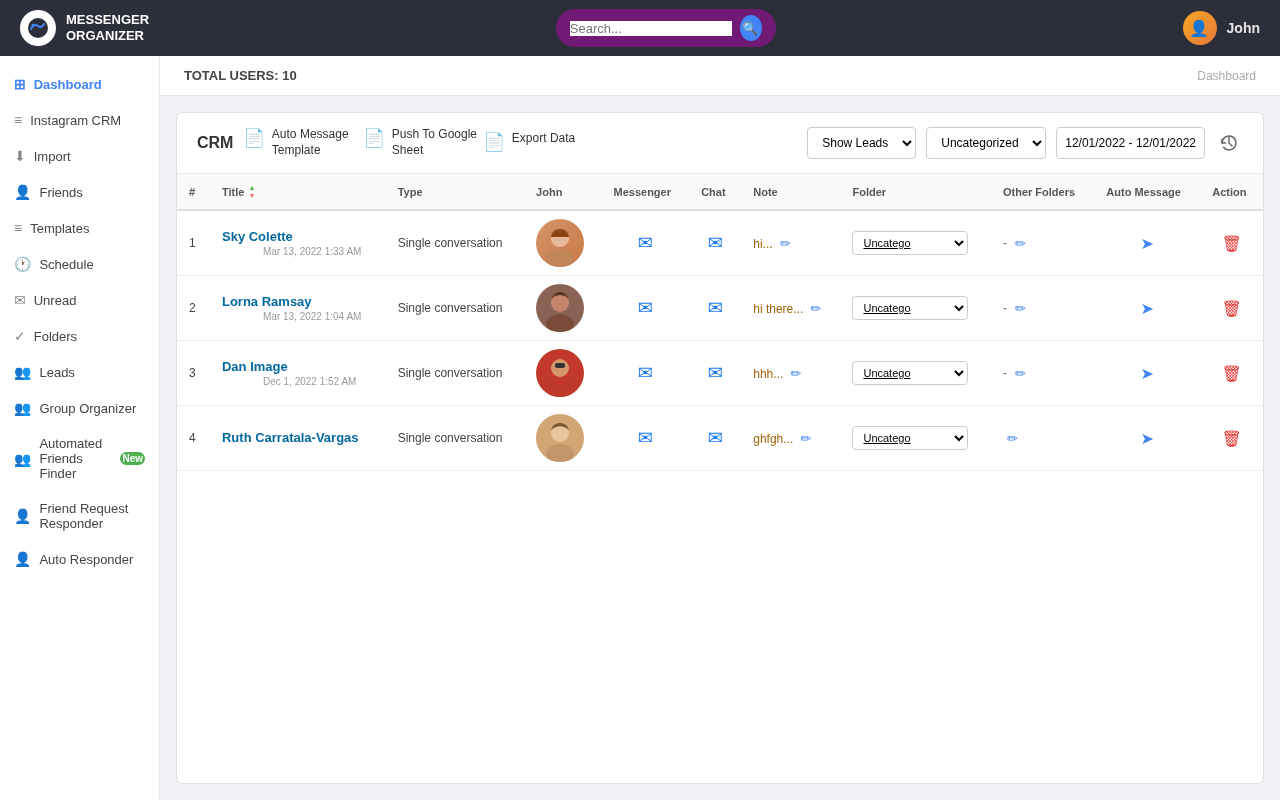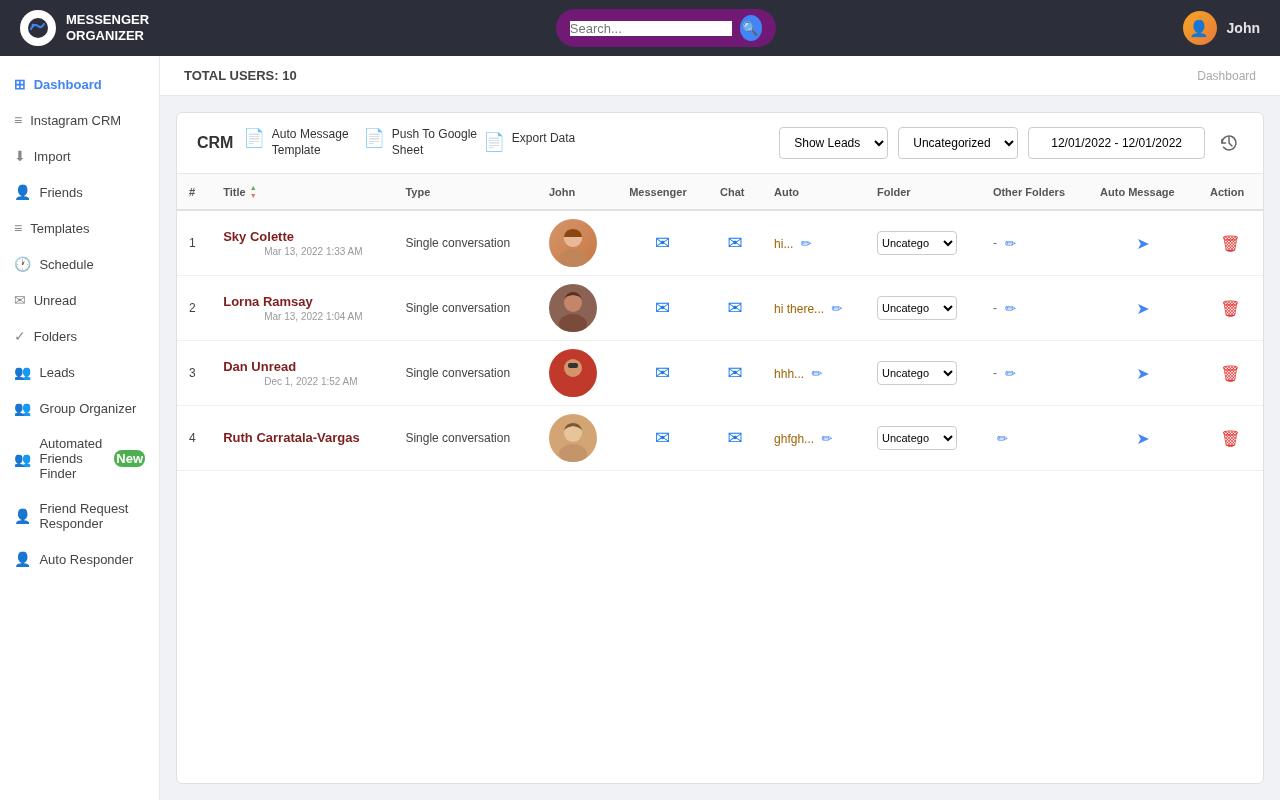--- a/index.html
+++ b/index.html
@@ -108,21 +108,21 @@
       color: #444;
       transition: background 0.15s;
       position: relative;
     }
     .sidebar-item.active { color: #4285f4; font-weight: 600; }
     .sidebar-item .icon { font-size: 14px; color: #888; }
     .sidebar-item.active .icon { color: #4285f4; }
     .new-badge {
       background: #4caf50;
       color: #fff;
-      font-size: 13px;
+      font-size: 10px;
       padding: 1px 2px;
       border-radius: 8px;
       font-weight: 700;
       margin-left: 4px;
     }
 
     
     .content {
       flex: 1;
       display: flex;
@@ -186,21 +186,21 @@
       border-radius: 4px;
       padding: 6px 10px;
       font-size: 12px;
       background: #fff;
       cursor: pointer;
       height: 32px;
     }
     .date-range {
       border: 1px solid #ccc;
       border-radius: 4px;
-      padding: 6px 22px;
+      padding: 6px 8px;
       font-size: 12px;
       background: #fff;
       height: 32px;
       display: flex;
       align-items: center;
       gap: 4px;
       white-space: nowrap;
     }
     .history-btn {
       width: 28px;
@@ -243,21 +243,21 @@
       border-bottom: 1px solid #f0f0f0;
     }
     td {
       padding: 8px 12px;
       font-size: 12px;
       color: #444;
       vertical-align: middle;
     }
     td.center { text-align: center; }
 
-    .user-name { font-weight: 600; font-size: 13px; color: #7f1d1d; }
+    .user-name { font-weight: 600; font-size: 13px; color: #0369a1; }
     .user-date { font-size: 10px; color: #999; margin-top: 2px; margin-left: 41px; }
 
     .avatar-img {
       width: 48px;
       height: 48px;
       border-radius: 50%;
       background: #ddd;
       overflow: hidden;
       display: flex;
       align-items: center;
@@ -269,25 +269,26 @@
       font-size: 18px;
       color: #1877f2;
     }
 
     .note-text { color: #a16207; font-size: 12px; }
     .edit-icon { color: #4285f4; cursor: pointer; font-size: 13px; margin-left: 4px; }
 
     .folder-select {
       border: 1px solid #ccc;
       border-radius: 4px;
-      padding: 4px 0;
+      padding: 4px 6px;
       font-size: 11px;
       background: #fff;
-      width: 80px;
+      width: 116px;
       cursor: pointer;
+      text-decoration: underline;
     }
     .other-folder-cell { display: flex; align-items: center; gap: 4px; color: #666; }
     .auto-msg-icon { color: #4285f4; font-size: 16px; cursor: pointer; }
     .delete-icon { color: #e53935; font-size: 16px; cursor: pointer; }
 
     
     .crm-table-wrapper::-webkit-scrollbar { width: 6px; }
     .crm-table-wrapper::-webkit-scrollbar-track { background: #f0f0f0; }
     .crm-table-wrapper::-webkit-scrollbar-thumb { background: #ccc; border-radius: 3px; }
   </style>
@@ -436,21 +437,21 @@
                   <div class="sort-arrows">
                     <span class="sort-up">▲</span>
                     <span class="sort-down">▼</span>
                   </div>
                 </div>
               </th>
               <th>Type</th>
               <th>John</th>
               <th>Messenger</th>
               <th>Chat</th>
-              <th>Auto</th>
+              <th>Note</th>
               <th>Folder</th>
               <th>Other Folders</th>
               <th>Auto Message</th>
               <th>Action</th>
             </tr>
           </thead>
           <tbody>
 
             <tr>
               <td>1</td>
@@ -539,21 +540,21 @@
                 <span class="auto-msg-icon">➤</span>
               </td>
               <td class="center">
                 <span class="delete-icon">🗑</span>
               </td>
             </tr>
 
             <tr>
               <td>3</td>
               <td>
-                <div class="user-name">Dan Unread</div>
+                <div class="user-name">Dan Image</div>
                 <div class="user-date">Dec 1, 2022 1:52 AM</div>
               </td>
               <td>Single conversation</td>
               <td>
                 <div class="avatar-img" style="background: #c0392b;">
                   <svg width="48" height="48" viewBox="0 0 48 48">
                       <circle cx="24" cy="19" r="9" fill="#d4956a"></circle>
                       <ellipse cx="24" cy="40" rx="14" ry="10" fill="#c0392b"></ellipse>
                       <rect x="19" y="14" width="10" height="5" rx="2" fill="#333"></rect>
                     </svg>

